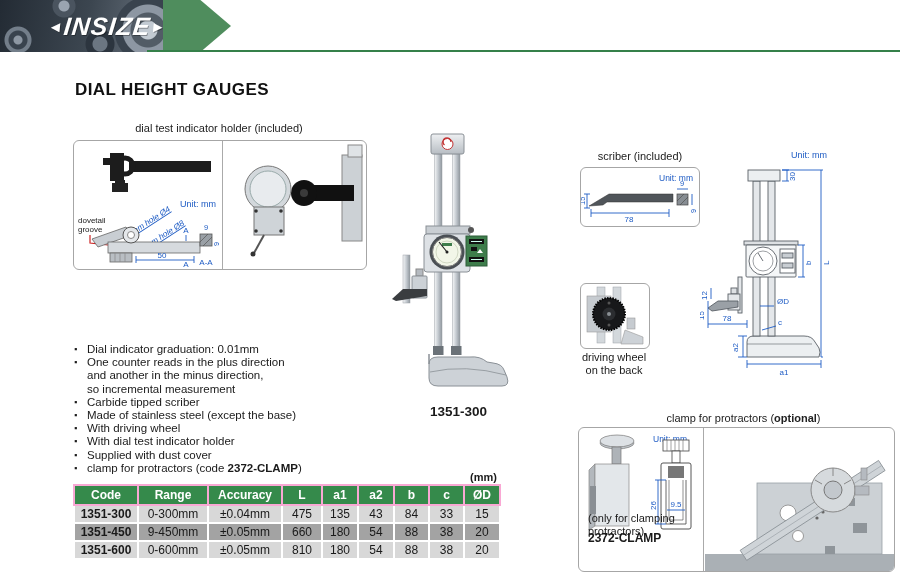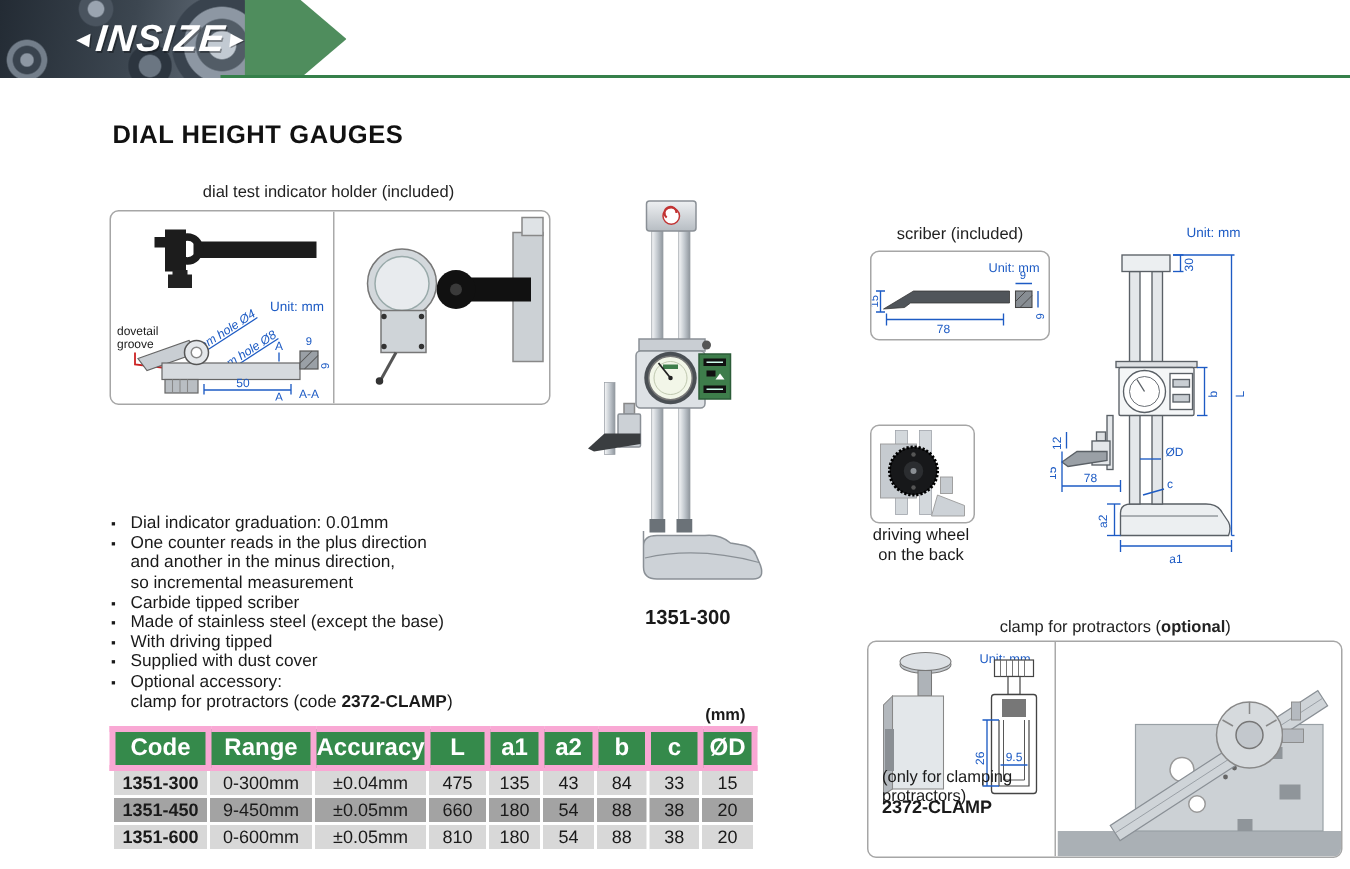--- a/index.html
+++ b/index.html
@@ -36,21 +36,21 @@
   text{font-family:"Liberation Sans",sans-serif;}
   .dim{fill:#1d5bc4;font-size:8px;}
   .dim9{fill:#1d5bc4;font-size:7.5px;}
   .unit{fill:#1d5bc4;font-size:9px;}
   .lbl{fill:#1a1a1a;font-size:8px;}
   .stem{fill:#1d5bc4;font-size:8.2px;font-style:italic;text-decoration:underline;}
   .dimline{stroke:#1d5bc4;stroke-width:.9;fill:none;}
   
   .mmnote{left:380px;top:471px;width:117px;text-align:right;font-size:11px;font-weight:bold;}
   table.spec{position:absolute;left:73px;top:484px;border-collapse:collapse;table-layout:fixed;}
-  table.spec th{background:#358a4b;color:#fff;font-weight:bold;font-size:16px;padding:2px 0;border:4px solid #f9a8d4;}
+  table.spec th{background:#358a4b;color:#fff;font-weight:bold;font-size:12px;padding:2px 0;border:2px solid #f9a8d4;}
   table.spec td{font-size:12px;text-align:center;padding:1px 0;border:2px solid #fff;}
   table.spec tr.g td{background:#d8d8d8;}
   table.spec tr.l td{background:#a3a3a3;}
   td.code{font-weight:bold;}
   .cap-bold{font-weight:bold;font-size:13.5px;text-align:center;}
   .wheel-cap{left:566px;top:351px;width:96px;text-align:center;font-size:11px;line-height:13px;}
   .clamp-code{left:588px;top:531px;font-size:12px;font-weight:bold;}
   .clamp-note{left:588px;top:512px;font-size:11px;line-height:12.5px;}
 </style>
 </head>
@@ -148,31 +148,35 @@
           <span>Carbide tipped scriber</span>
         </div>
       </div>
     <div class="feat">
         <div class="btxt">
           <span>Made of stainless steel (except the base)</span>
         </div>
       </div>
     <div class="feat">
         <div class="btxt">
-          <span>With driving tipped</span>
+          <span>With driving wheel</span>
+        </div>
+      </div>
+    <div class="feat">
+        <div class="btxt">
+          <span>With dial test indicator holder</span>
         </div>
       </div>
     <div class="feat">
         <div class="btxt">
           <span>Supplied with dust cover</span>
         </div>
       </div>
     <div class="feat">
         <div class="btxt">
-      <span>Optional accessory:</span>
       <span class="cont"><span style="display:inline">clamp for protractors (code </span><b style="display:inline">2372-CLAMP</b><span style="display:inline">)</span></span>
     </div>
       </div>
   </div>
 
   <svg class="abs" style="left:390px;top:130px;" width="150" height="262" viewBox="0 0 150 262">
     <defs>
       <linearGradient id="gcol" x1="0" y1="0" x2="1" y2="0">
         <stop offset="0" stop-color="#f6f7f8"></stop>
           <stop offset=".5" stop-color="#c3c9cf"></stop>

